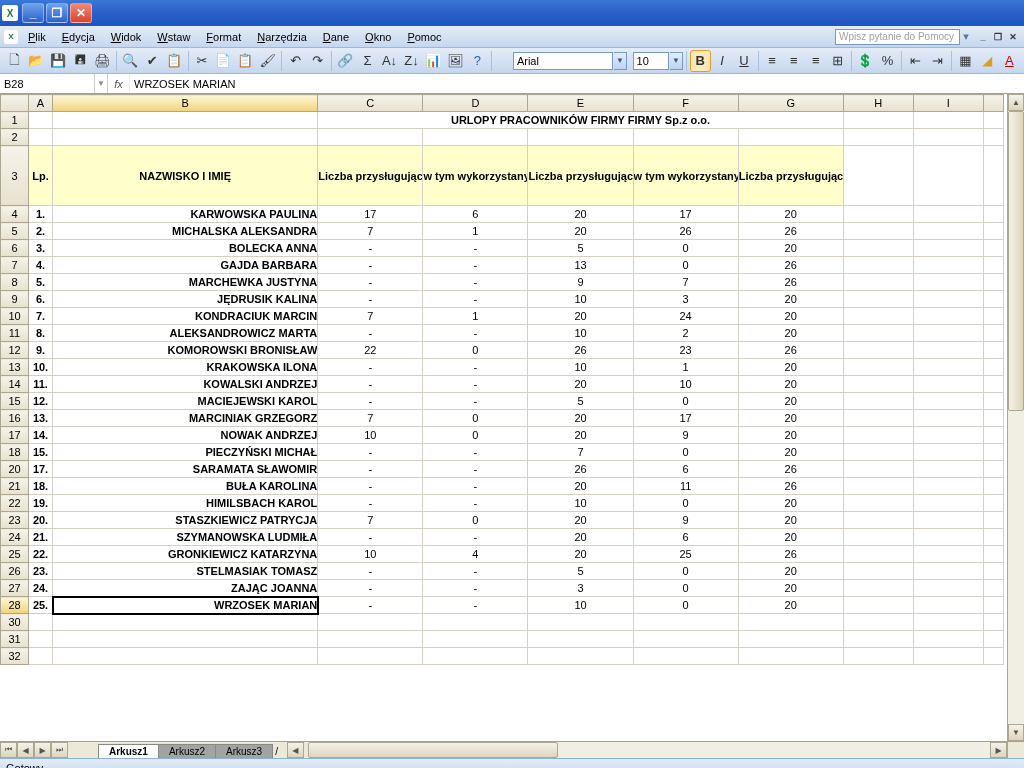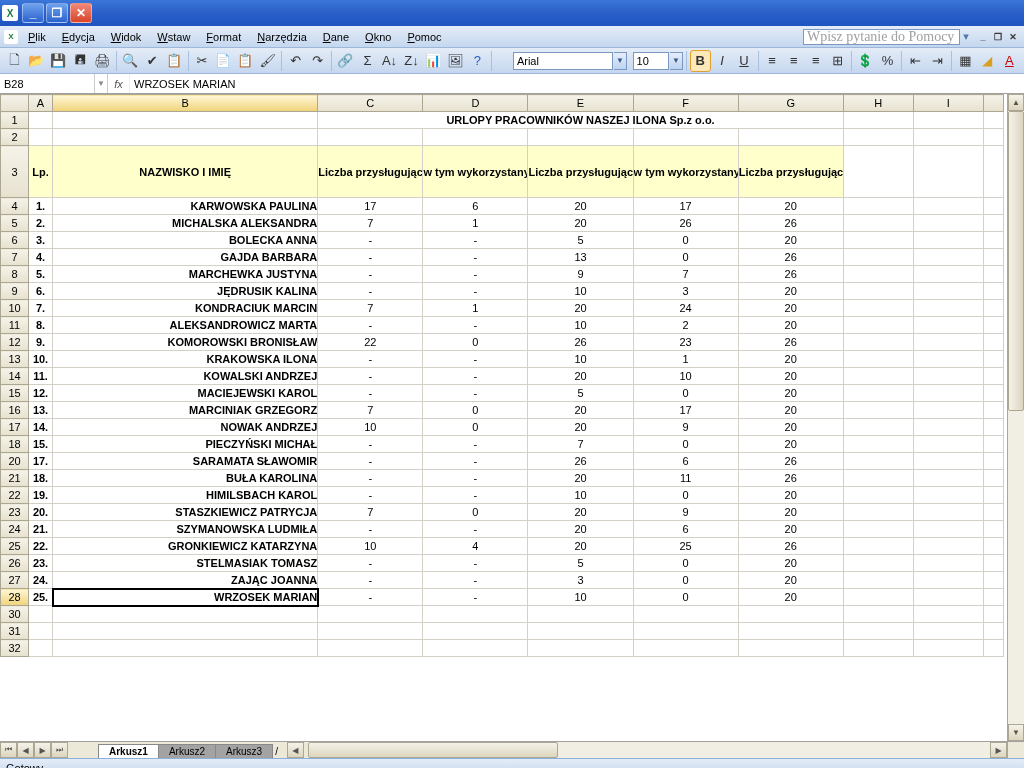--- a/index.html
+++ b/index.html
@@ -12,21 +12,21 @@
 .winbtns { display:flex; gap:2px; }
 .winbtn { width: 22px; height: 20px; border-radius: 3px; font-family: Arial; font-weight:bold; font-size: 12px; color:#fff; display:flex;align-items:center;justify-content:center;border:1px solid rgba(255,255,255,0.4);}
 .winbtn.min, .winbtn.max { background: linear-gradient(to bottom,#6fa1ec,#2b63cf); }
 .winbtn.close { background: linear-gradient(to bottom,#f08977,#d8442a); }
 
 
 .menubar { height: 22px; background: linear-gradient(to bottom, #e4ecf7, #c5d7ef); display:flex; align-items:center; padding: 0 4px; font-size: 11px; border-bottom: 1px solid #9db7d9;}
 .filemenu-icon{width:14px;height:14px;background:#fff;margin-right:2px;display:flex;align-items:center;justify-content:center;color:#1d7b3e;font-size:8px;font-weight:bold;border-radius:2px;}
 .menu-item { padding: 2px 8px; cursor: default; }
 .menu-item u { text-decoration: underline; }
-.help-box { margin-left:auto; width: 157px; height: 16px; background:#fff; border:1px solid #7a98c0; color:#a0a0a0; font-size: 14px; padding:1px 3px; display:flex; align-items:center;font-family:Liberation Serif, serif;}
+.help-box { margin-left:auto; width: 125px; height: 16px; background:#fff; border:1px solid #7a98c0; color:#a0a0a0; font-size: 10px; padding:1px 3px; display:flex; align-items:center;}
 .help-dd { width: 12px; text-align:center; color:#5577aa;}
 .docwinbtns{display:flex;gap:1px;margin-left:4px;}
 .docwinbtn{width:14px;height:14px;font-size:9px;color:#333;display:flex;align-items:center;justify-content:center;font-weight:bold;}
 
 
 .toolbars { height: 26px; background: linear-gradient(to bottom, #e4ecf7, #c5d7ef); display:flex; align-items:center; padding: 0 4px; gap:1px; border-bottom: 1px solid #9db7d9;}
 .tbtn { width: 22px; height: 22px; display:flex;align-items:center;justify-content:center; font-size: 13px; color:#333; border-radius:3px;}
 .sep { width:1px; height:20px; background:#a9bfde; margin:0 2px;}
 .font-sel { width:105px; height:18px; background:#fff; border:1px solid #7a98c0; font-size:11px; padding:1px 3px;display:flex;align-items:center;}
 .size-sel { width:38px; height:18px; background:#fff; border:1px solid #7a98c0; font-size:11px; padding:1px 3px;display:flex;align-items:center;}
@@ -48,21 +48,21 @@
 table.grid th { background: linear-gradient(to bottom, #f5f2e9, #e7e2cf); font-weight: normal; text-align:center; height:17px; border:1px solid #aca792;}
 th.rowhdr { width: 26px; text-align:center; font-size: 11px; height:16px;}
 th.colhdr { height: 18px; }
 th.corner { background:#e7e2cf; }
 
 .w-a{width:24px;} .w-b{width:265px;} .w-c{width:105px;} .w-d{width:105px;} .w-e{width:105px;} .w-f{width:105px;} .w-g{width:105px;} .w-h{width:70px;} .w-i{width:70px;} .w-j{width:20px;}
 
 td.cell { height:16px; padding:1px 3px; }
 td.data-b{border:1px solid #000;}
 .title-row td { font-weight: bold; text-align:center; font-size:12px;}
-.hdr-cell { background:#ffffcc; font-weight:bold; text-align:center; vertical-align:middle; border:1px solid #000; font-size:11px; height:52px; white-space:normal; padding:2px;margin-left:40px;}
+.hdr-cell { background:#ffffcc; font-weight:bold; text-align:center; vertical-align:middle; border:1px solid #000; font-size:11px; height:60px; white-space:normal; padding:2px;margin-left:40px;}
 .lp{text-align:center;font-weight:bold;}
 .name{text-align:right;font-weight:bold;}
 .num{text-align:center;}
 
 .selected-hdr{background:linear-gradient(#fef7d6,#f0d37a)!important;border:1px solid #c99c2a;}
 
 
 .vscroll{width:17px;background:#ece9d8;border-left:1px solid #aca792;display:flex;flex-direction:column;}
 .sbtn{height:17px;background:linear-gradient(#f5f2e9,#dcd5be);border:1px solid #aca792;display:flex;align-items:center;justify-content:center;font-size:8px;color:#5a5545;}
 .vtrack{flex:1;background:#f1eee4;position:relative;}
@@ -205,21 +205,21 @@
             <th class="colhdr w-h">H</th>
             <th class="colhdr w-i">I</th>
             <th class="colhdr w-j"></th>
           </tr>
       </thead>
       <tbody id="grid-body">
           <tr class="title-row">
             <th class="rowhdr">1</th>
             <td class="cell "></td>
             <td class="cell "></td>
-            <td colspan="5" class="cell" style="text-align: center; font-weight: bold;">URLOPY PRACOWNIKÓW NASZEJ ILONA Sp.z o.o.</td>
+            <td colspan="5" class="cell" style="text-align: center; font-weight: bold;">URLOPY PRACOWNIKÓW FIRMY FIRMY Sp.z o.o.</td>
             <td class="cell "></td>
             <td class="cell "></td>
             <td class="cell "></td>
           </tr>
           <tr>
             <th class="rowhdr">2</th>
             <td class="cell "></td>
             <td class="cell "></td>
             <td class="cell "></td>
             <td class="cell "></td>

